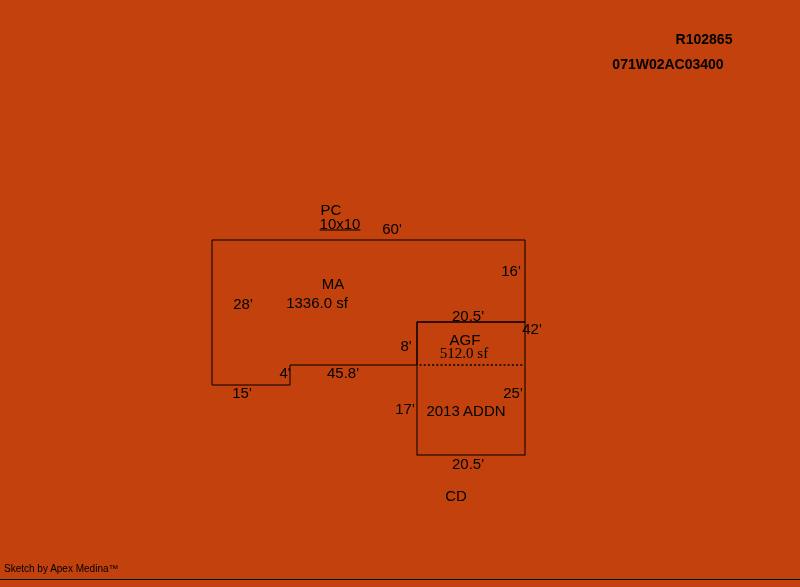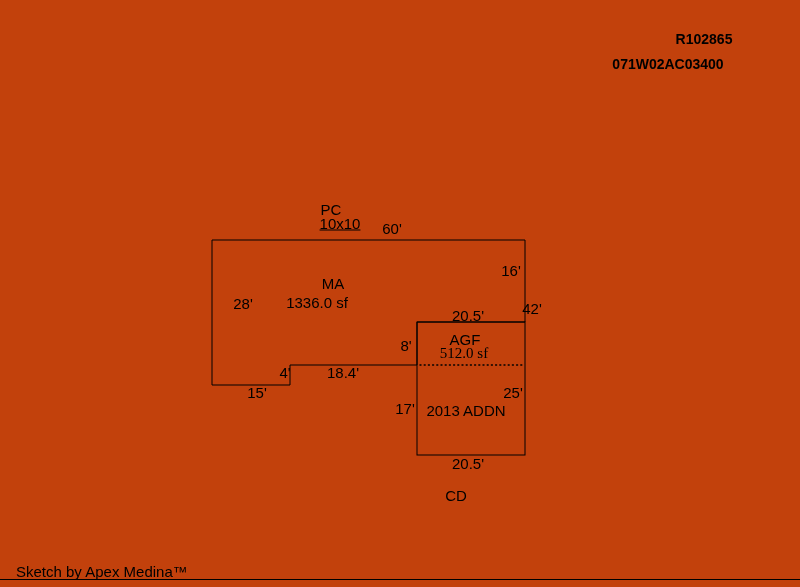--- a/index.html
+++ b/index.html
@@ -25,23 +25,23 @@
     position: absolute;
     transform: translateX(-50%);
     font-size: 14px;
     font-weight: bold;
     line-height: 1.1;
     color: #000;
     white-space: nowrap;
   }
   .footer-text {
     position: absolute;
-    left: 16px;
+    left: 4px;
     top: 563px;
-    font-size: 15px;
+    font-size: 10px;
     color: #000;
     white-space: nowrap;
   }
   .bottom-rule {
     position: absolute;
     left: 0;
     top: 579px;
     width: 800px;
     height: 1px;
     background: #000;
@@ -60,29 +60,29 @@
     <rect x="417" y="322" width="108" height="133" fill="none" stroke="#000" stroke-width="1"></rect>
     <line x1="420" y1="365" x2="522" y2="365" stroke="#000" stroke-width="1.4" stroke-dasharray="1 3.2" stroke-linecap="round"></line>
   </svg>
 
   <span class="lbl" style="left:331px; top:209px;">PC</span>
   <span class="lbl" style="left:340px; top:223px;text-decoration:underline;">10x10</span>
   <span class="lbl" style="left:392px; top:228px;text-align:center;">60'</span>
   <span class="lbl" style="left:511px; top:270px;">16'</span>
   <span class="lbl" style="left:203px; top:303px;margin-left:40px;">28'</span>
   <span class="lbl" style="left:468px; top:315px;">20.5'</span>
-  <span class="lbl" style="left:532px; top:308px;text-align:right;">42'</span>
+  <span class="lbl" style="left:532px; top:328px;text-align:right;">42'</span>
   <span class="lbl" style="left:333px; top:283px;">MA</span>
   <span class="lbl" style="left:317px; top:302px;">1336.0 sf</span>
   <span class="lbl" style="left:406px; top:345px;">8'</span>
   <span class="lbl" style="left:465px; top:339px;">AGF</span>
   <span class="lbl" style="left:464px; top:353px;font-family:Liberation Serif, serif;">512.0 sf</span>
-  <span class="lbl" style="left:343px; top:372px;">18.4'</span>
+  <span class="lbl" style="left:343px; top:372px;">45.8'</span>
   <span class="lbl" style="left:285px; top:372px;">4'</span>
-  <span class="lbl" style="left:257px; top:392px;text-align:right;">15'</span>
+  <span class="lbl" style="left:242px; top:392px;text-align:right;">15'</span>
   <span class="lbl" style="left:513px; top:392px;">25'</span>
   <span class="lbl" style="left:405px; top:408px;">17'</span>
   <span class="lbl" style="left:466px; top:410px;">2013 ADDN</span>
   <span class="lbl" style="left:468px; top:463px;">20.5'</span>
   <span class="lbl" style="left:456px; top:495px;">CD</span>
 
   <div class="footer-text">Sketch by Apex Medina™</div>
   <div class="bottom-rule"></div>
 
 </div>

